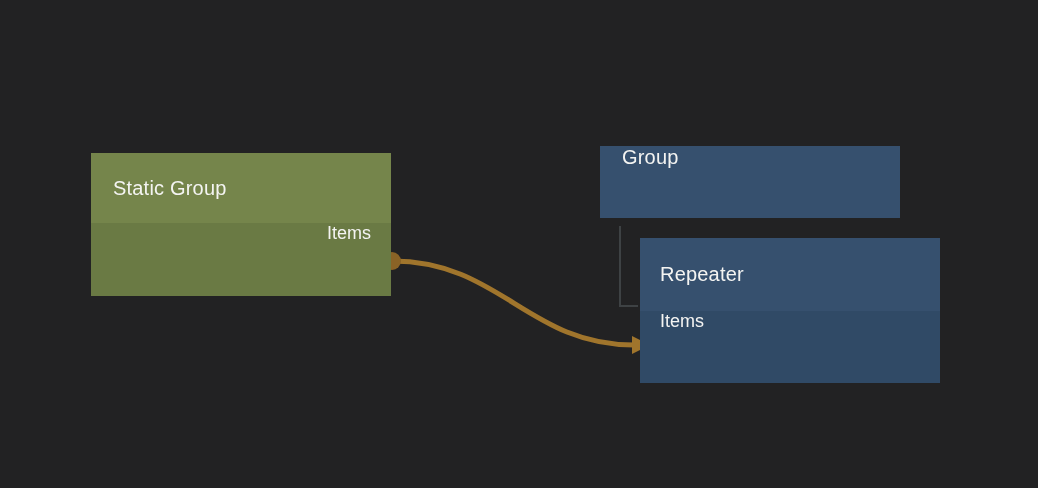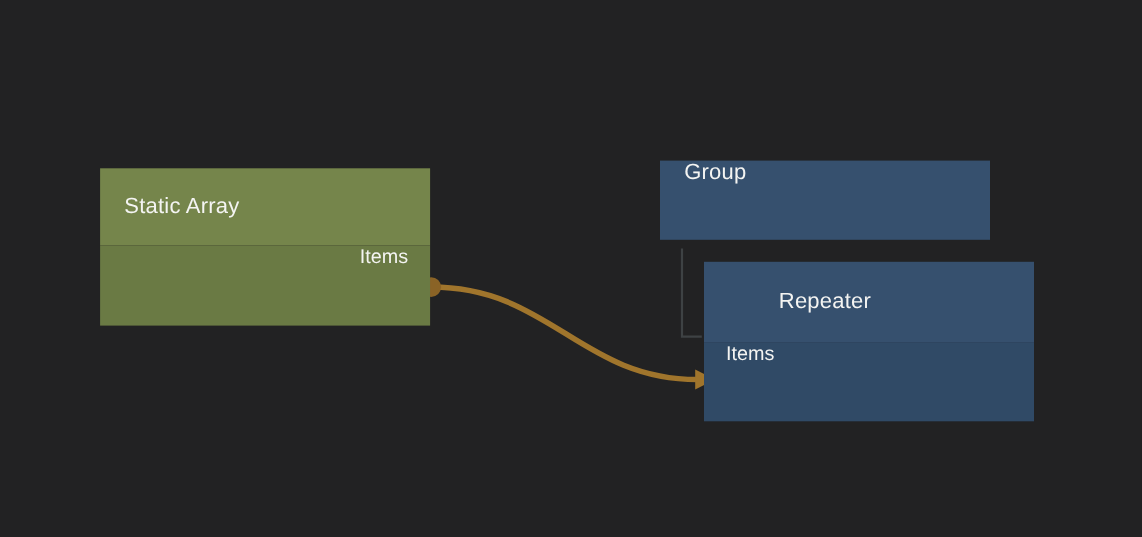--- a/index.html
+++ b/index.html
@@ -29,21 +29,21 @@
   .node-static-array { left: 91px; top: 153px; width: 300px; }
   .node-group       { left: 600px; top: 146px; width: 300px; height: 72px; display: flex; align-items: flex-start; }
   .node-repeater    { left: 640px; top: 238px; width: 300px; }
 
   .node-header {
     display: flex;
     align-items: center;
     box-sizing: border-box;
   }
   .node-static-array .node-header { height: 70px; }
-  .node-repeater .node-header     { height: 73px; padding-left: 48px; }
+  .node-repeater .node-header     { height: 73px; }
 
   .node-body {
     display: flex;
     box-sizing: border-box;
   }
   .node-static-array .node-body { height: 73px; justify-content: flex-end; padding-right: 20px; }
   .node-repeater .node-body     { height: 72px; justify-content: flex-start; padding-left: 20px; }
 
   .node-title {
     font-size: 20px;
@@ -65,21 +65,21 @@
 
     <path d="M 620 226 L 620 306 L 638 306" fill="none" stroke-width="2" stroke="#3e4244"></path>
 
     <path d="M 392 261 C 500 261, 528 345, 634 345" fill="none" stroke-width="5" stroke-linecap="round" stroke="#a0752c"></path>
     <polygon points="632,336 650,345 632,354" fill="#a0752c"></polygon>
     <circle cx="392" cy="261" r="9" fill="#8a6326"></circle>
   </svg>
 
   <div class="node node-static-array">
     <div class="node-header" style="background-color: rgb(117, 133, 75);">
-      <span class="node-title">Static Array</span>
+      <span class="node-title">Static Group</span>
     </div>
     <div class="node-body" style="background-color: rgb(106, 122, 68);">
       <span class="port-label">Items</span>
     </div>
   </div>
 
   <div class="node node-group" style="background-color: rgb(54, 80, 110);">
     <span class="node-title">Group</span>
   </div>
 

